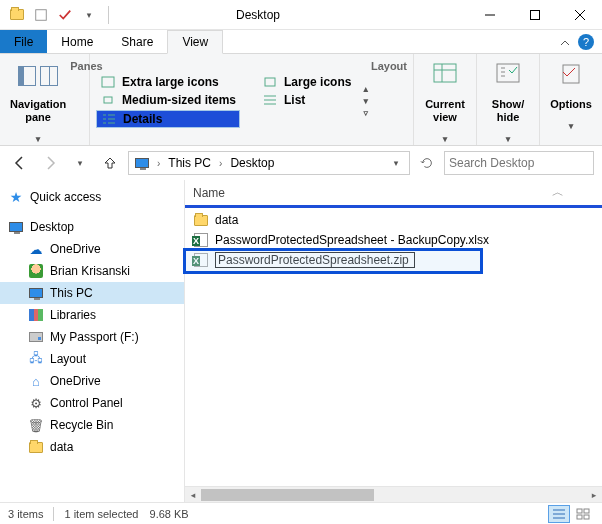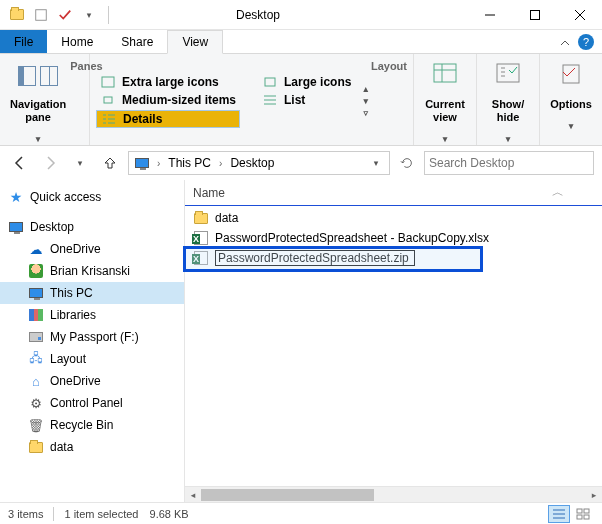--- a/index.html
+++ b/index.html
@@ -29,46 +29,46 @@
   .group-body { flex: 1; display: flex; align-items: flex-start; }
   .group-label { text-align: center; font-size: 11px; color: #666; padding-top: 2px; }
   .big-vert { display: flex; flex-direction: column; align-items: center; justify-content: flex-start; padding: 2px 4px; gap: 10px; font-size: 11px; text-align: center; line-height: 1.2; min-width: 50px; }
   .big-vert .iconbox { width: 32px; height: 28px; display: flex; align-items: center; justify-content: center; }
   .panes-icons { display: flex; gap: 4px; margin-top: 4px; }
   .pane-glyph { width: 18px; height: 20px; border: 1px solid #6a8caf; display: flex; }
   .pane-glyph .col { flex: 1; border-right: 1px solid #6a8caf; }
   .pane-glyph .col:last-child { border-right: none; }
   .layout-grid { display: grid; grid-template-columns: auto auto; column-gap: 18px; row-gap: 2px; }
   .layout-item { display: flex; align-items: center; gap: 6px; font-size: 12px; padding: 1px 4px; }
-  .layout-item.sel { border: 1px solid #a6c8e6; background: #eab308; }
+  .layout-item.sel { border: 1px solid #a6c8e6; background: #1d4ed8; }
   .licon { width: 16px; height: 14px; display: flex; align-items: center; justify-content: center; }
 
   
   .navbar { height: 34px; display: flex; align-items: center; gap: 6px; padding: 4px 8px; background: #fff; }
   .nav-arrow { width: 24px; height: 24px; display: flex; align-items: center; justify-content: center; color: #555; }
   .nav-arrow.disabled { color: #bbb; }
   .crumbs { flex: 1; height: 24px; border: 1px solid #ccc; display: flex; align-items: center; padding: 0 2px; gap: 2px; background: #fff; }
   .crumb-icon { width: 18px; height: 18px; display: flex; align-items: center; justify-content: center; margin: 0 2px; }
   .crumb { padding: 0 4px; font-size: 12px; }
   .crumb-sep { color: #666; font-size: 10px; padding: 0 2px; }
   .refresh, .dd { width: 22px; height: 22px; display: flex; align-items: center; justify-content: center; color: #555; }
-  .search { width: 170px; height: 24px; border: 1px solid #ccc; display: flex; align-items: center; padding: 0 4px; color: #777; gap: 20px; }
+  .search { width: 150px; height: 24px; border: 1px solid #ccc; display: flex; align-items: center; padding: 0 4px; color: #777; gap: 20px; }
   .search input { border: none; outline: none; font-size: 12px; flex: 1; color: #777; background: transparent; }
 
   
   .main { position: absolute; top: 180px; bottom: 22px; left: 0; right: 0; display: flex; }
   .tree { width: 185px; border-right: 1px solid #e5e5e5; padding: 6px 0; overflow: hidden; }
   .tnode { display: flex; align-items: center; gap: 6px; padding: 3px 8px; font-size: 12px; }
   .tnode.indent1 { padding-left: 28px; }
   .tnode .ticon { width: 16px; height: 16px; display: flex; align-items: center; justify-content: center; }
   .tnode.sel { background: #cde6f7; }
   .spacer { height: 8px; }
 
   .files { flex: 1; display: flex; flex-direction: column; }
-  .colhead { display: flex; align-items: center; font-size: 12px; color: #444; padding: 4px 8px; border-bottom: 1px solid #1d4ed8; }
+  .colhead { display: flex; align-items: center; font-size: 12px; color: #444; padding: 4px 8px; border-bottom: 3px solid #1d4ed8; }
   .colhead .sort { margin-left: auto; margin-right: 30px; color: #888; }
   .filelist { flex: 1; padding: 2px 0; position: relative; }
   .frow { display: flex; align-items: center; gap: 6px; padding: 2px 8px; font-size: 12px; height: 20px; white-space: nowrap; overflow: hidden; }
   .frow .ficon { width: 16px; height: 16px; display: flex; align-items: center; justify-content: center; }
   .highlight-box { position: absolute; border: 3px solid #0a4fd6; background: rgba(205,230,247,.3); pointer-events: none; }
   .rename-input { border: 1px solid #000; padding: 0 2px; font-size: 12px; background: #fff; height: 16px; width: 200px; }
 
   .hscroll { height: 16px; background: #f0f0f0; display: flex; align-items: center; border-top: 1px solid #e5e5e5; }
   .hscroll .track { flex: 1; height: 16px; background: #f0f0f0; position: relative; }
   .hscroll .thumb { position: absolute; left: 0; top: 2px; height: 12px; width: 45%; background: #c2c2c2; }

